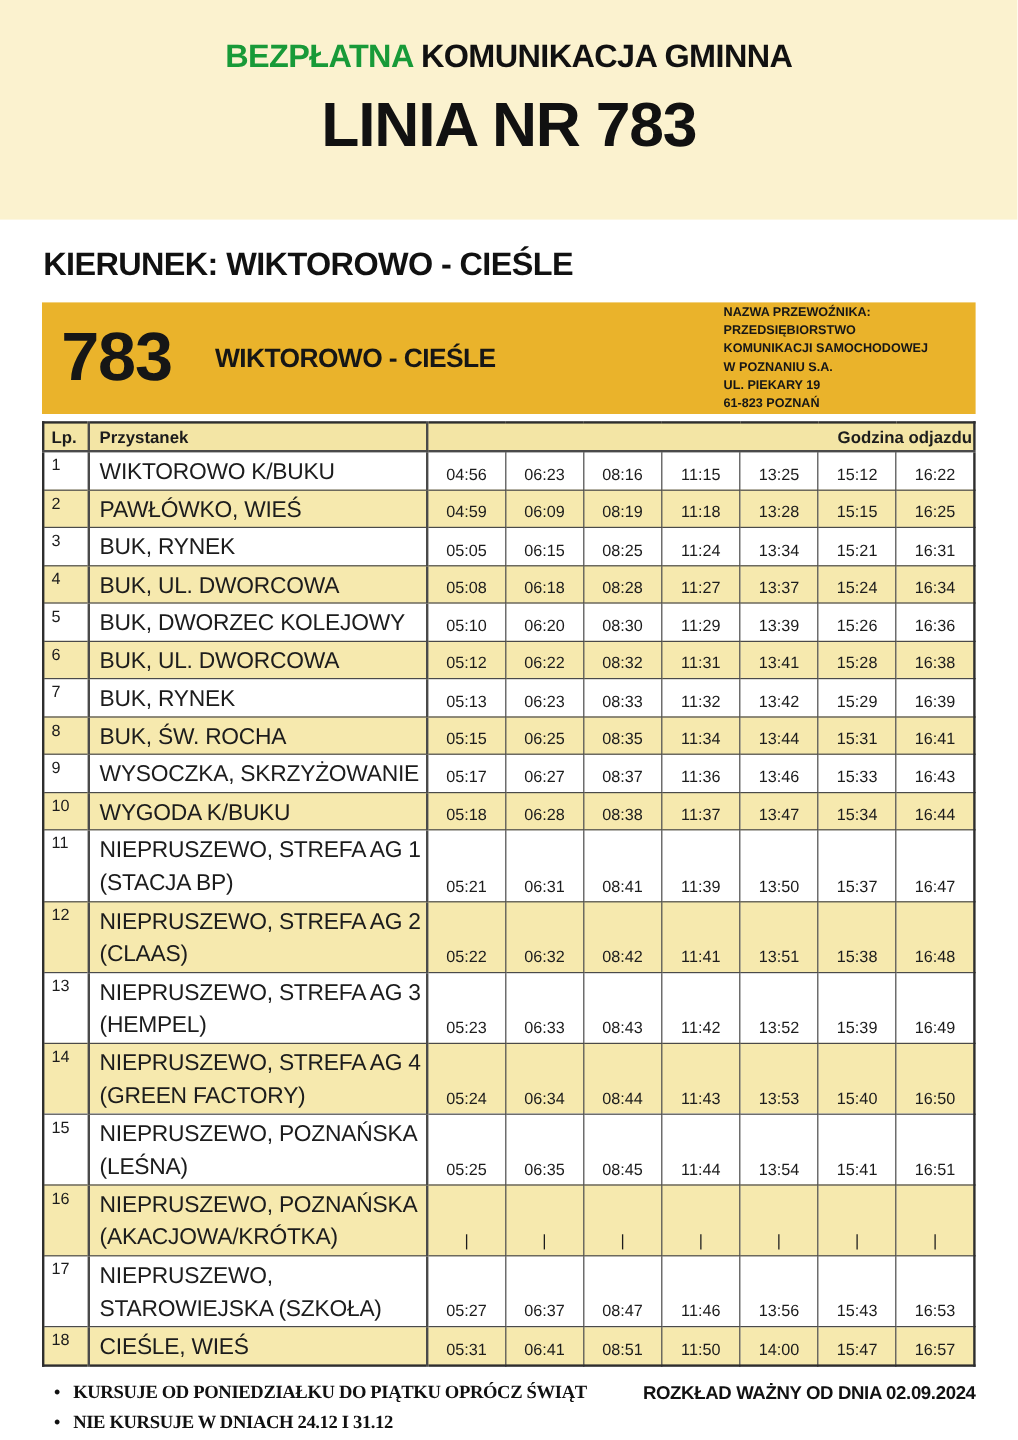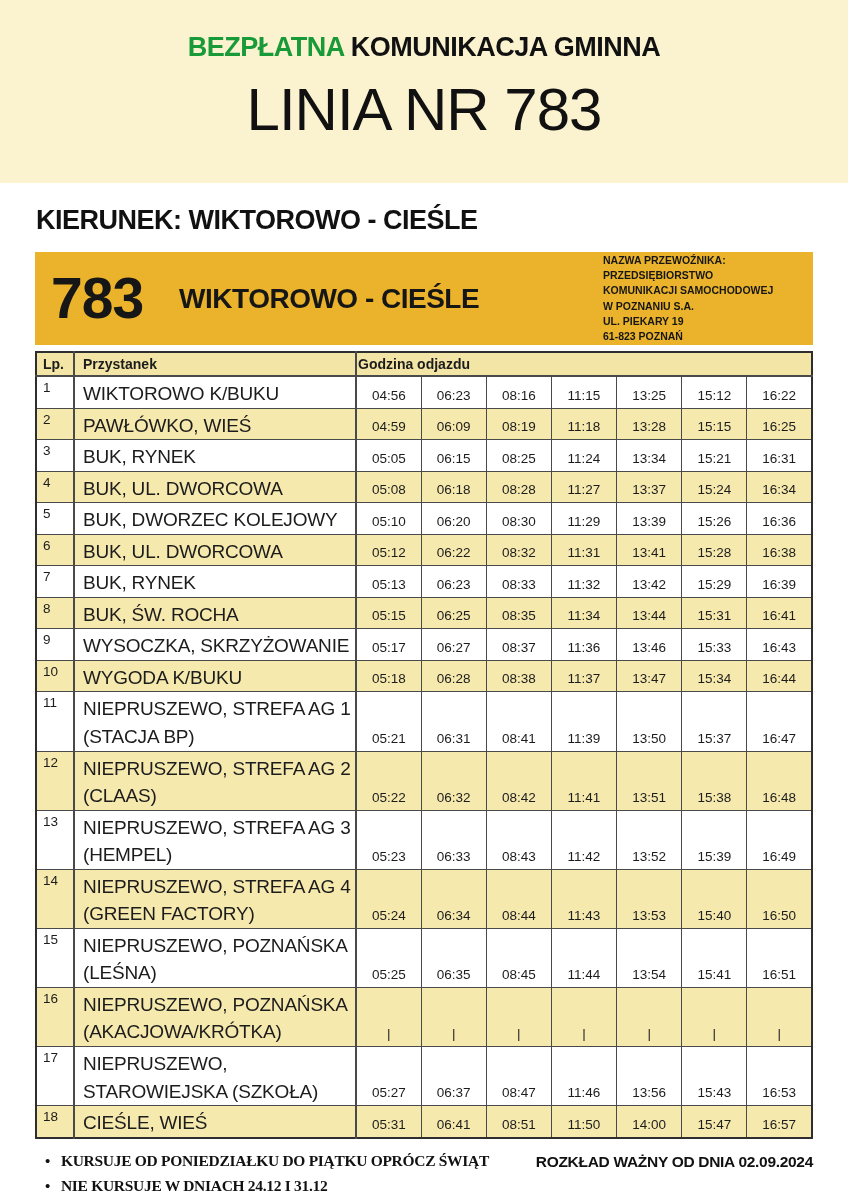--- a/index.html
+++ b/index.html
@@ -20,21 +20,21 @@
     padding-top: 32px;
   }
   .subtitle-line {
     font-size: 27px; font-weight: bold;
     letter-spacing: -0.5px;
   }
   .subtitle-free { color: #189A38; }
   .subtitle-rest { color: #111111; }
   .line-title {
     margin-top: 12px;
-    font-size: 60px; font-weight: normal;
+    font-size: 52px; font-weight: bold;
     letter-spacing: -1px;
     color: #111111;
   }
 
   
   .direction-heading {
     margin: 22px 0 16px 36px;
     font-size: 27px; font-weight: bold;
     letter-spacing: -0.5px;
     color: #111111;
@@ -47,21 +47,21 @@
     background: #EAB32B;
     display: flex; align-items: center;
     box-sizing: border-box;
     padding: 0 8px 0 16px;
   }
   .route-number {
     font-size: 57px; font-weight: bold; color: #161616;
     letter-spacing: -1px; line-height: 1;
   }
   .route-name {
-    font-size: 28px; font-weight: bold; color: #161616;
+    font-size: 22px; font-weight: bold; color: #161616;
     letter-spacing: -0.5px;
     margin-left: 36px;
   }
   .carrier-info {
     margin-left: auto;
     width: 202px;
     font-size: 10.5px; font-weight: bold;
     line-height: 1.45;
     color: #161616;
   }
@@ -79,21 +79,21 @@
     box-sizing: border-box;
   }
   .timetable thead th {
     background: #F3E5A5;
     height: 24px;
     font-size: 14px; font-weight: bold;
     border-bottom-width: 2px;
   }
   th.hdr-lp  { width: 38px;  text-align: left; padding-left: 6px; border-right-width: 2px; }
   th.hdr-stop{ width: 282px; text-align: left; padding-left: 8px; border-right-width: 2px; }
-  th.hdr-dep { text-align: left; }
+  th.hdr-dep { text-align: right; }
   .timetable tbody tr { height: 26px; background: #ffffff; }
   .timetable tbody tr.zebra { background: #F6E9AE; }
   td.cell-lp {
     font-size: 13.5px; text-align: left;
     vertical-align: top; padding: 3px 0 0 6px;
     border-right-width: 2px;
   }
   td.cell-stop {
     font-size: 19px; letter-spacing: -0.2px;
     vertical-align: top; padding: 3px 0 0 8px;

